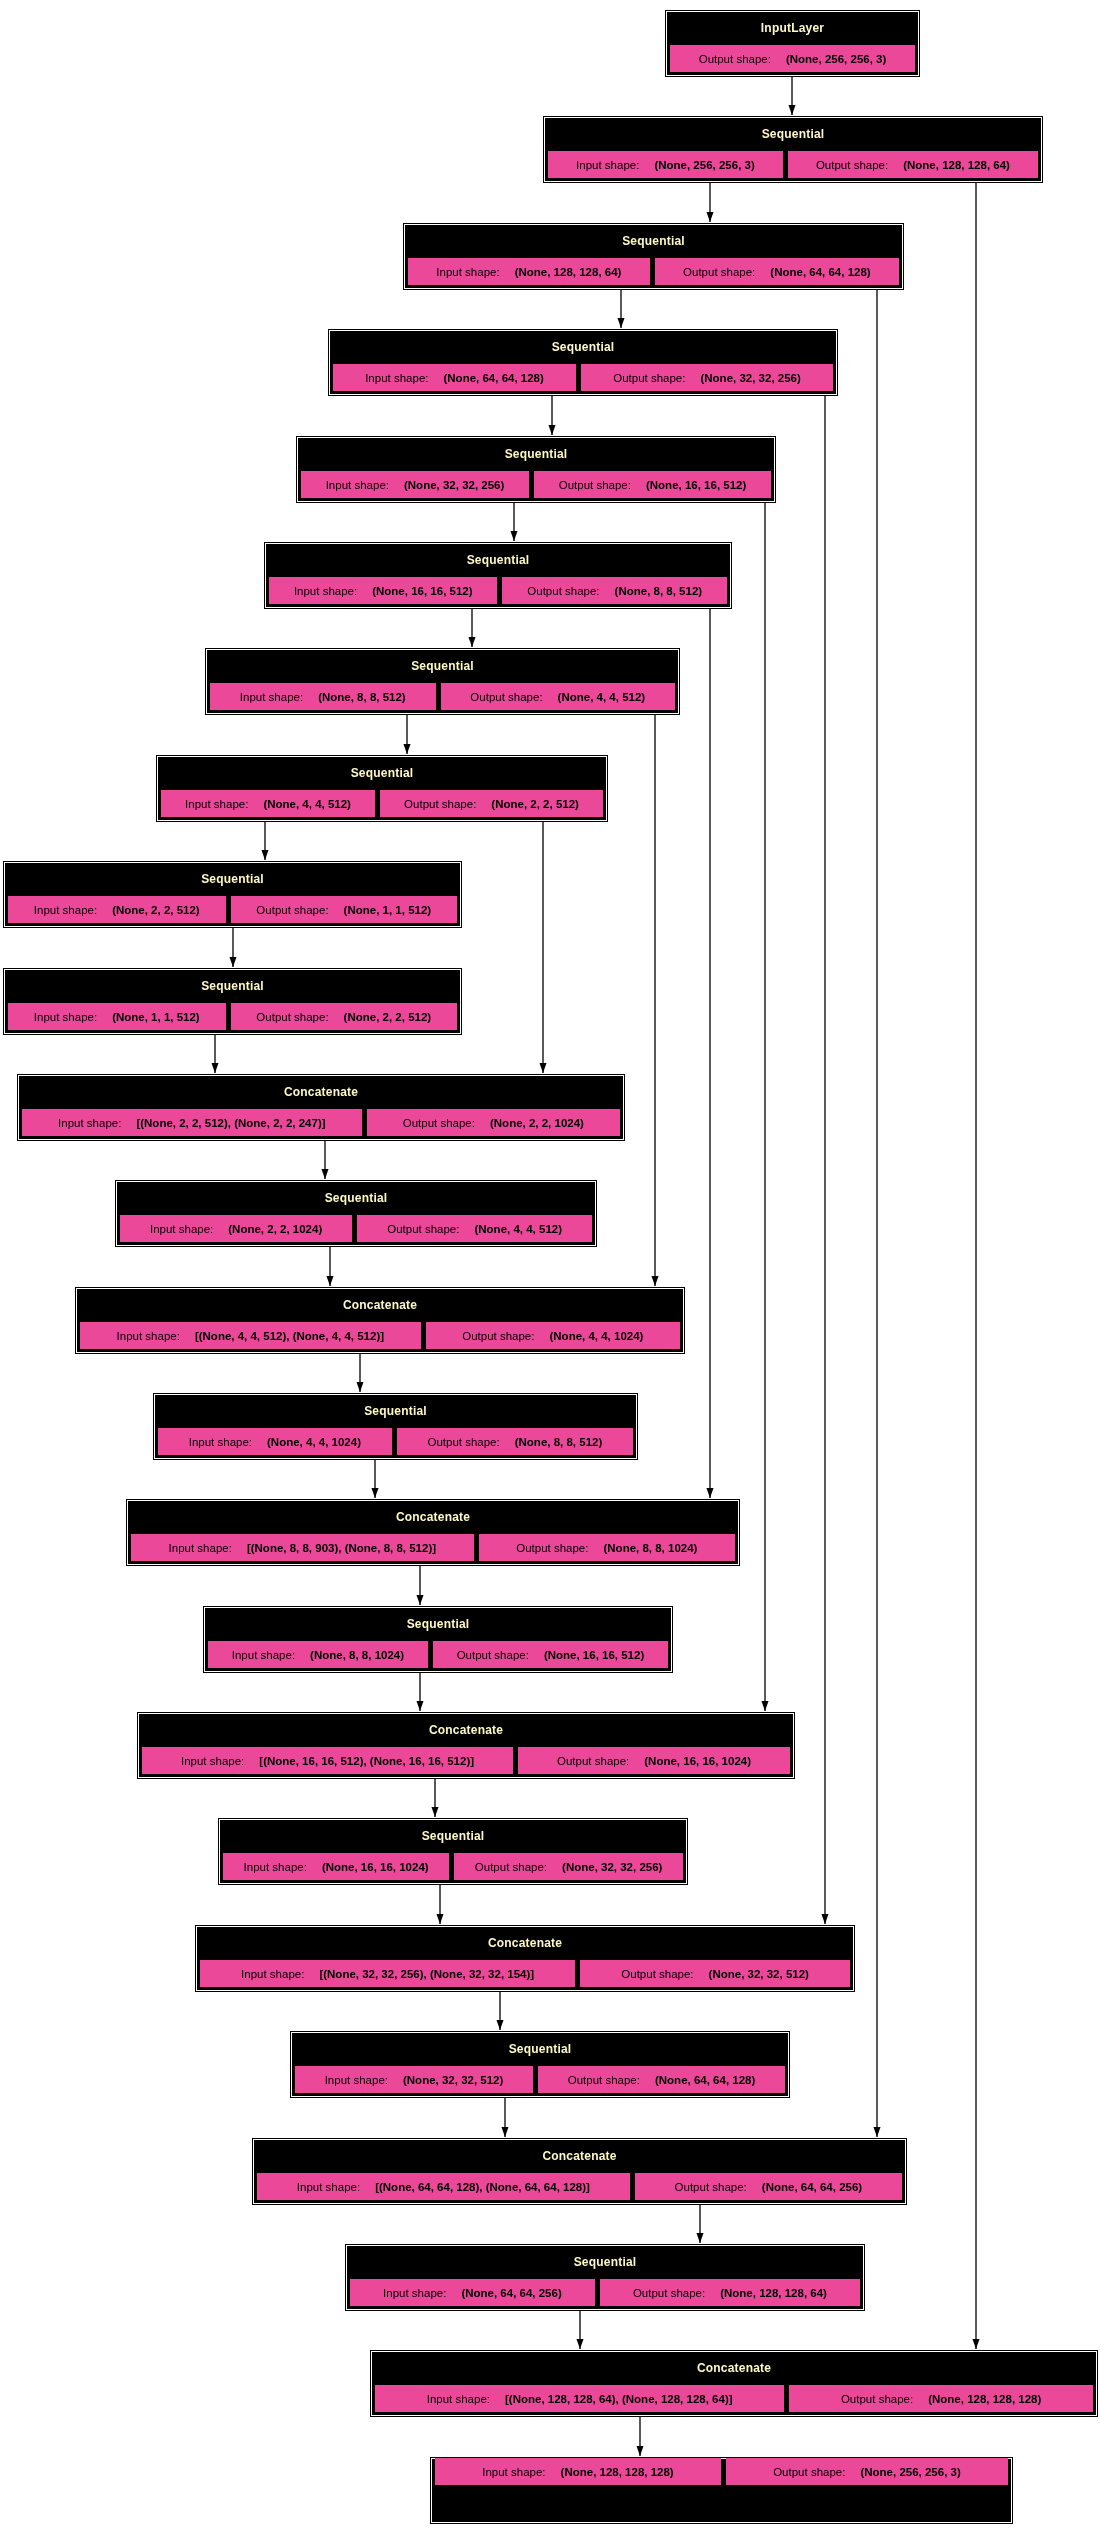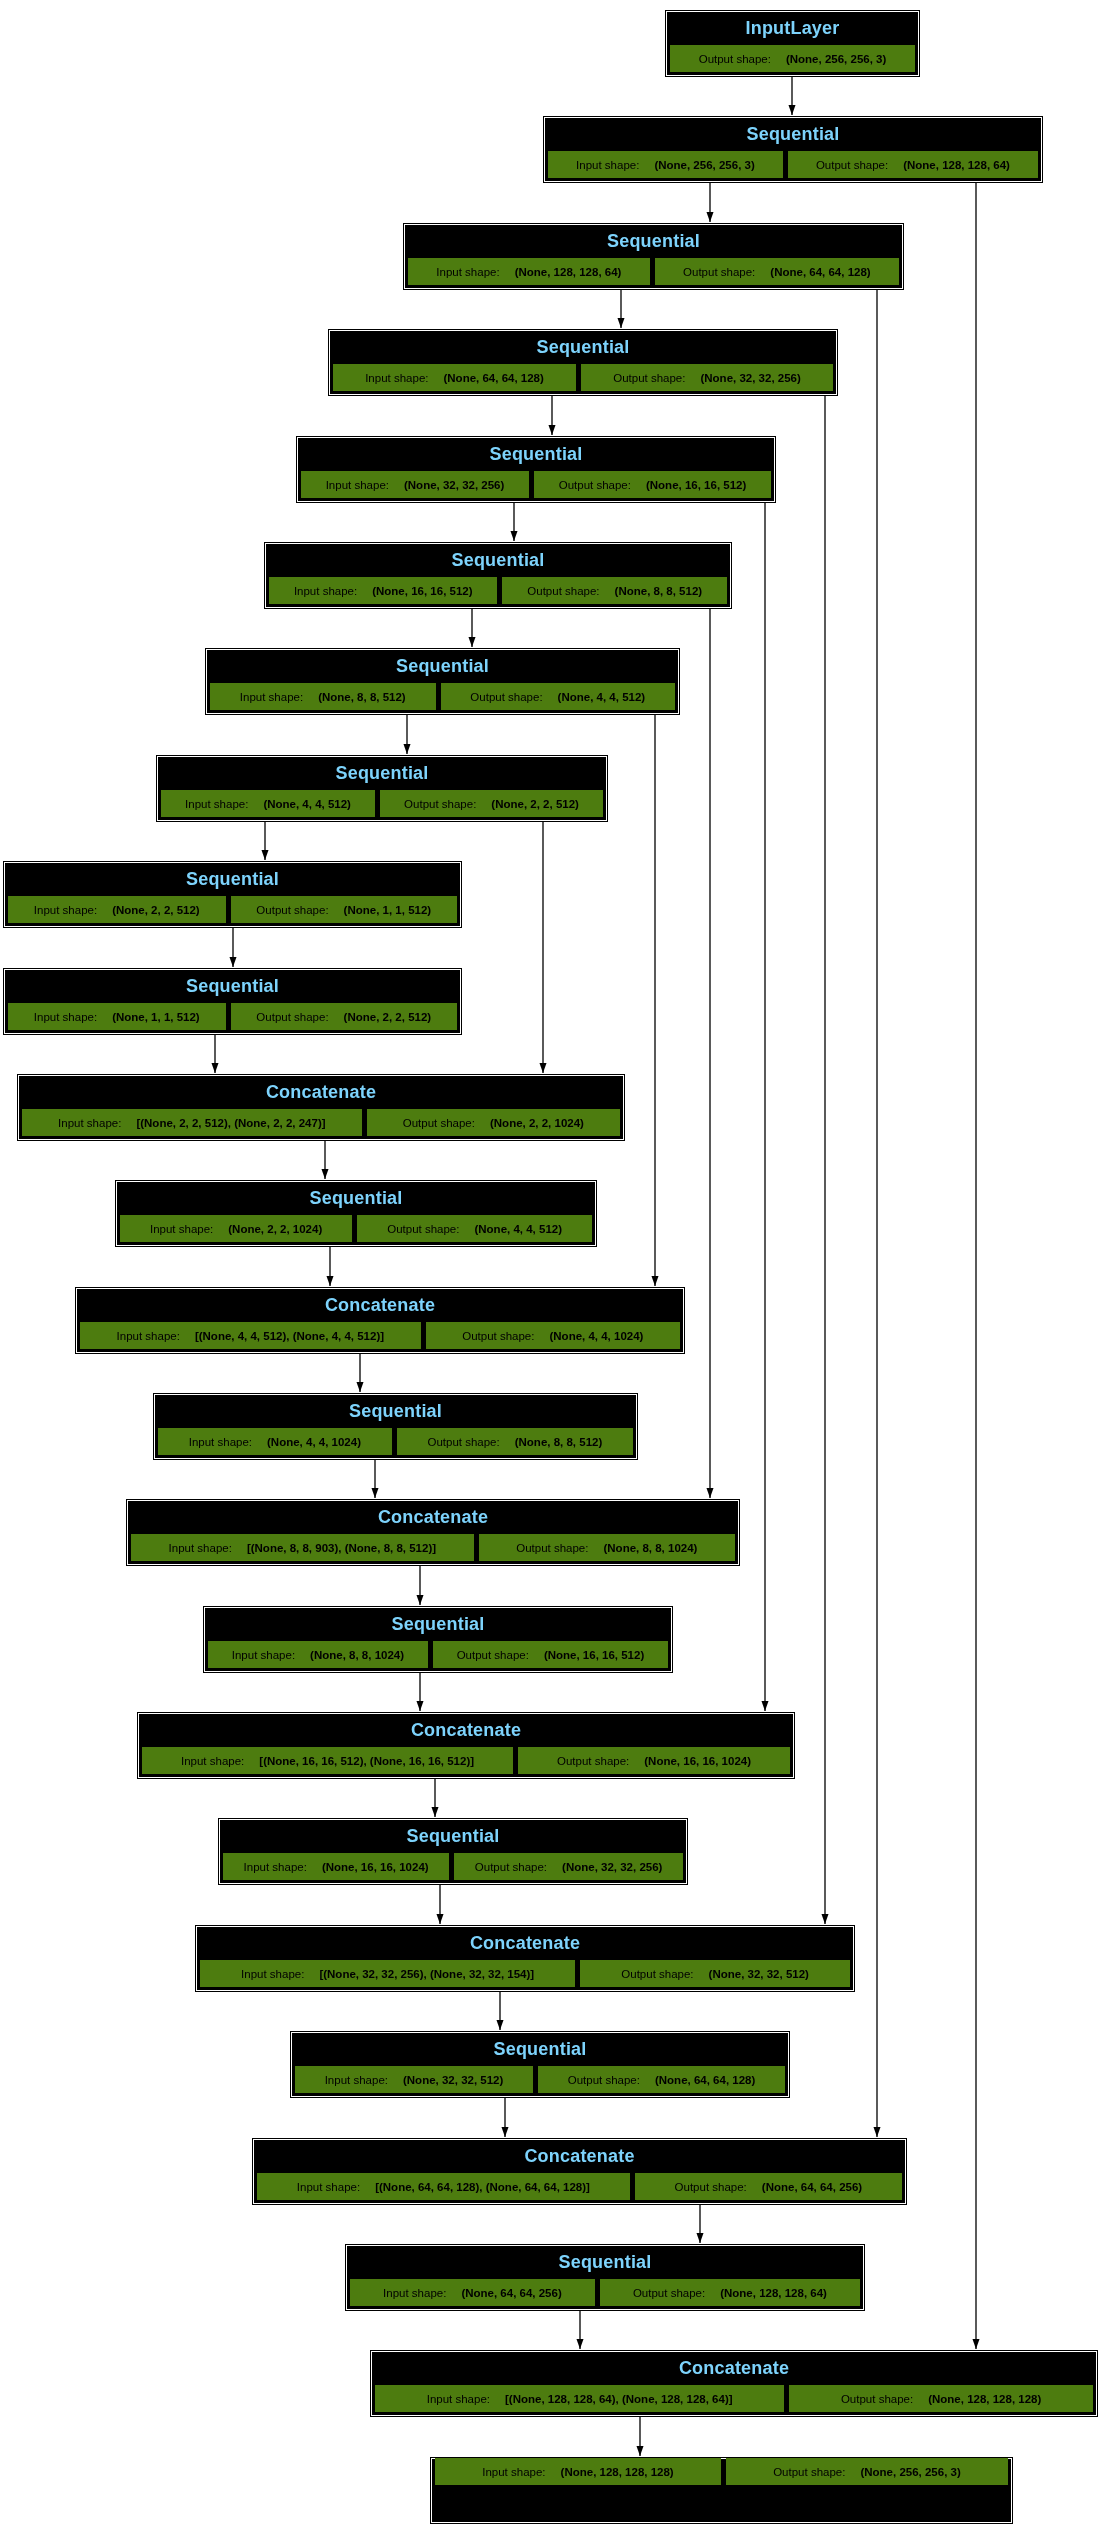--- a/index.html
+++ b/index.html
@@ -31,35 +31,35 @@
     border: 1.5px solid #000000;
     box-shadow: inset 0 0 0 1px #ffffff;
     display: flex;
     flex-direction: column;
   }
   .node-title {
     flex: 1 1 auto;
     display: flex;
     align-items: center;
     justify-content: center;
-    color: #7dd3fc;
-    font-size: 18px;
+    color: #fef9c3;
+    font-size: 12px;
     font-weight: bold;
     letter-spacing: 0.2px;
     white-space: nowrap;
   }
   .fields {
     height: 27px;
     margin: 0 4px 4px 4px;
     display: flex;
     gap: 5px;
   }
   .cell {
     flex: 1 1 auto;
-    background: #4d7c0f;
+    background: #ec4899;
     color: #000000;
     display: flex;
     align-items: center;
     justify-content: center;
     font-size: 11.5px;
     white-space: nowrap;
     padding: 0 12px;
     overflow: hidden;
     gap: 11px;
   }

